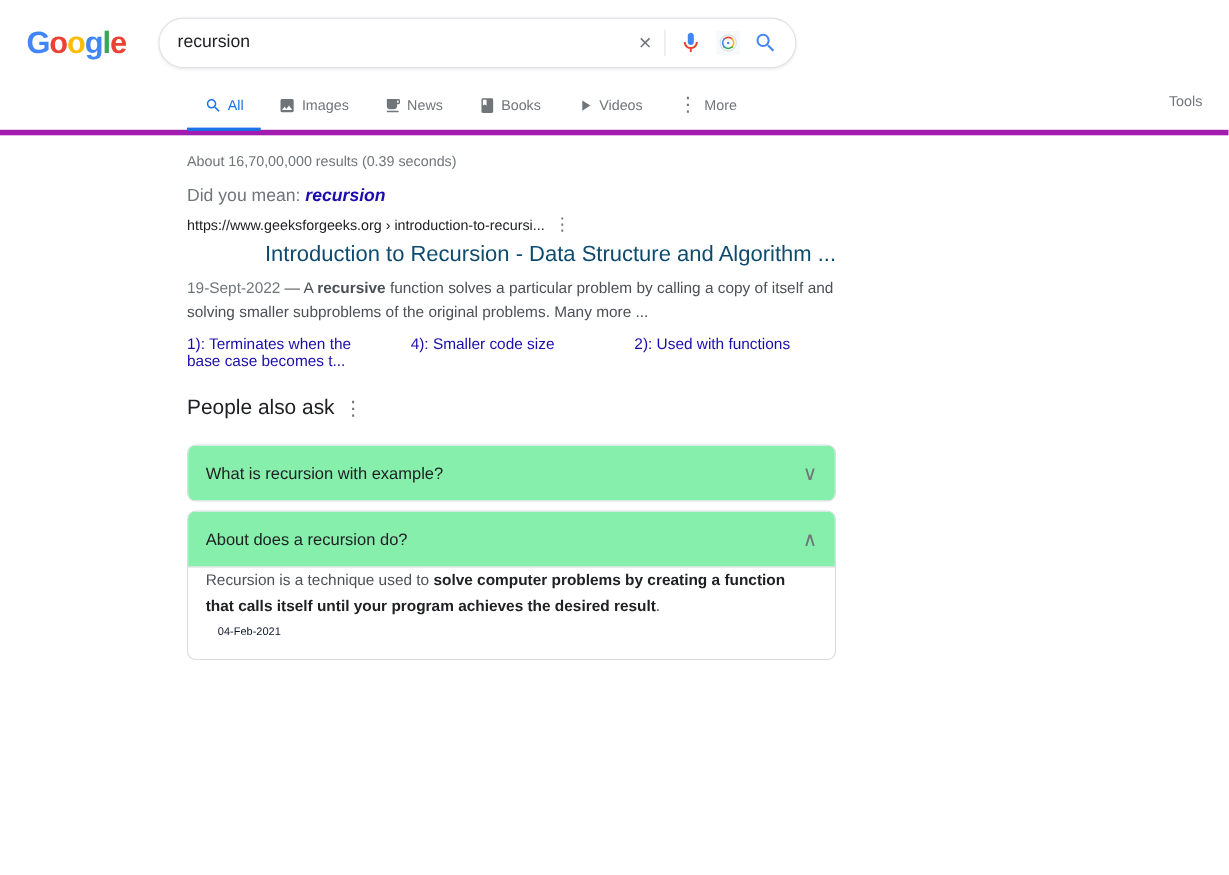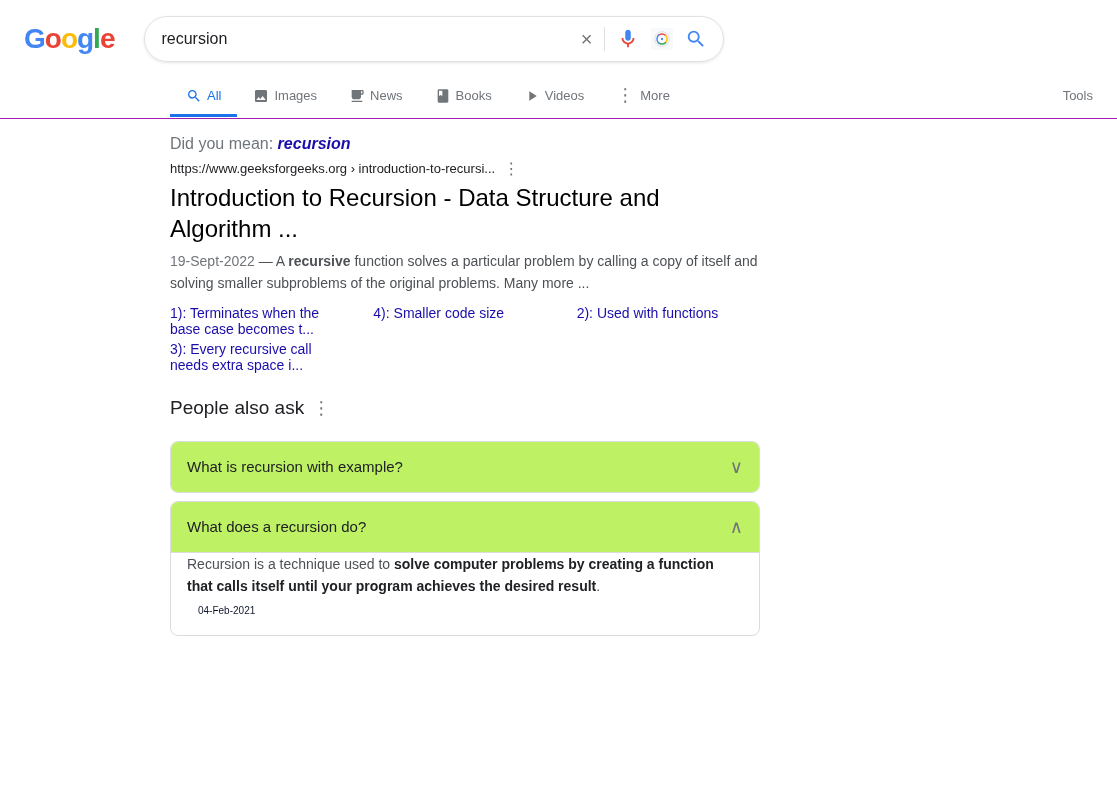--- a/index.html
+++ b/index.html
@@ -87,23 +87,22 @@
     .icon-search-btn {
       width: 22px;
       height: 22px;
       cursor: pointer;
       color: #4285F4;
     }
 
     
     .nav-bar {
       display: flex;
-      align-items: center;
       padding: 8px 0 0 170px;
-      border-bottom: 1px solid #a21caf;
+      border-bottom: 5px solid #a21caf;
       margin-top: 4px;
       gap: 0;
     }
 
     .nav-item {
       display: flex;
       align-items: center;
       gap: 5px;
       padding: 10px 16px;
       font-size: 13px;
@@ -177,27 +176,28 @@
       color: #202124;
     }
 
     .result-url-ellipsis {
       color: #70757a;
       font-size: 16px;
       cursor: pointer;
     }
 
     .result-title {
-      font-size: 24px;
-      color: #000000;
+      font-size: 20px;
+      color: #0c4a6e;
       text-decoration: none;
       cursor: pointer;
       line-height: 1.3;
       display: block;
       margin-bottom: 6px;
+      text-align: right;
     }
 
     .result-snippet {
       font-size: 14px;
       color: #4d5156;
       line-height: 1.58;
       margin-bottom: 10px;
     }
 
     .result-date {
@@ -253,21 +253,21 @@
     }
 
     .paa-question {
       display: flex;
       align-items: center;
       justify-content: space-between;
       padding: 14px 16px;
       font-size: 15px;
       color: #202124;
       cursor: pointer;
-      background: #bef264;
+      background: #86efac;
       text-align: center;
     }
 
     .paa-chevron {
       color: #70757a;
       font-size: 18px;
     }
 
     .paa-answer {
       padding: 0 16px 16px 16px;
@@ -377,59 +377,59 @@
   </a>
   <a class="nav-item">
     <span class="nav-item-icon" style="font-size:18px;color:#70757a;letter-spacing:1px;">⋮</span>
     <span>More</span>
   </a>
   <div class="tools-btn">Tools</div>
 </nav>
 
 <div class="results-wrapper">
 
+  <div class="results-count">About 16,70,00,000 results (0.39 seconds)</div>
 
   <div class="did-you-mean">
     <span class="did-you-mean-prefix">Did you mean: </span><a class="did-you-mean-link">recursion</a>
   </div>
 
   <div class="search-result">
     <div class="result-url-row">
       <span class="result-url">https://www.geeksforgeeks.org › introduction-to-recursi...</span>
       <span class="result-url-ellipsis">⋮</span>
     </div>
     <a class="result-title">Introduction to Recursion - Data Structure and Algorithm ...</a>
     <div class="result-snippet">
       <span class="result-date">19-Sept-2022</span>
       <span> — A <b>recursive</b> function solves a particular problem by calling a copy of itself and solving smaller subproblems of the original problems. Many more ...</span>
     </div>
     <div class="sub-items">
       <a class="sub-item">1): Terminates when the base case becomes t...</a>
       <a class="sub-item">4): Smaller code size</a>
       <a class="sub-item">2): Used with functions</a>
-      <a class="sub-item">3): Every recursive call needs extra space i...</a>
     </div>
   </div>
 
   <div class="paa-section">
     <div class="paa-header">
       <span>People also ask</span>
       <span class="paa-dots">⋮</span>
     </div>
 
     <div class="paa-item">
       <div class="paa-question">
         <span>What is recursion with example?</span>
         <span class="paa-chevron">∨</span>
       </div>
     </div>
 
     <div class="paa-item">
       <div class="paa-question">
-        <span>What does a recursion do?</span>
+        <span>About does a recursion do?</span>
         <span class="paa-chevron">∧</span>
       </div>
       <div class="paa-answer">
         <div>Recursion is a technique used to <b>solve computer problems by creating a function that calls itself until your program achieves the desired result</b>.</div>
         <div class="paa-answer-date">04-Feb-2021</div>
       </div>
     </div>
   </div>
 
 </div>

